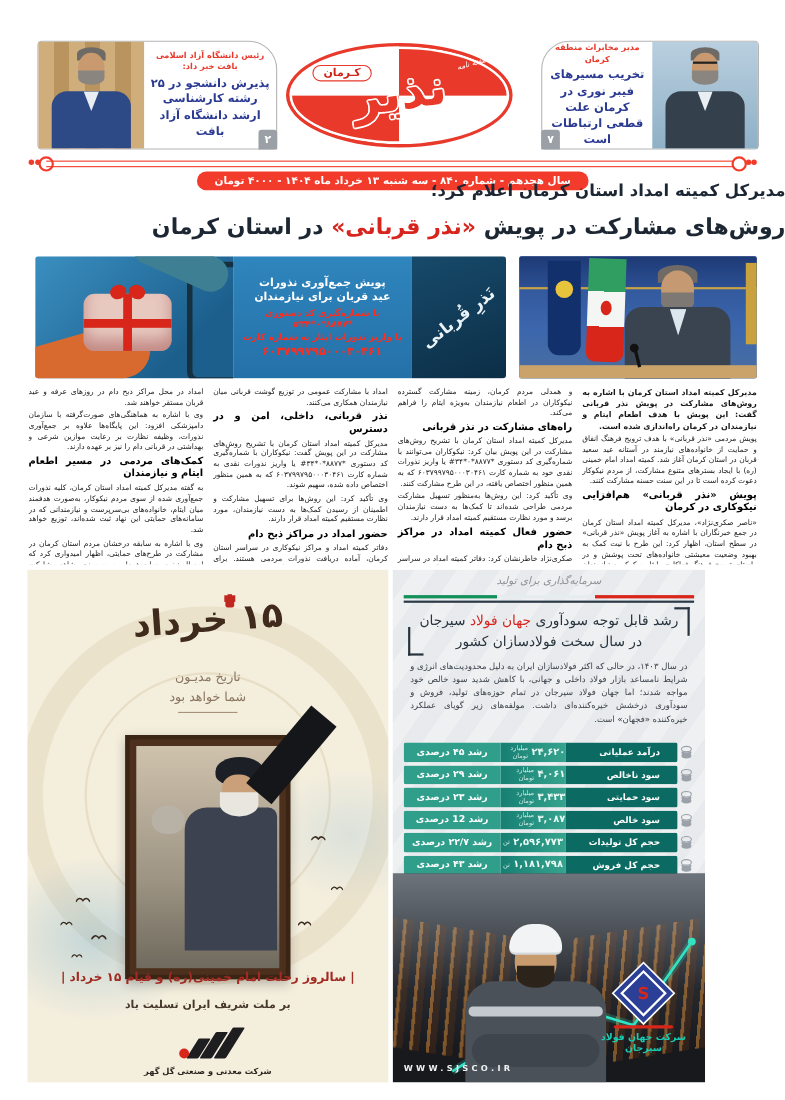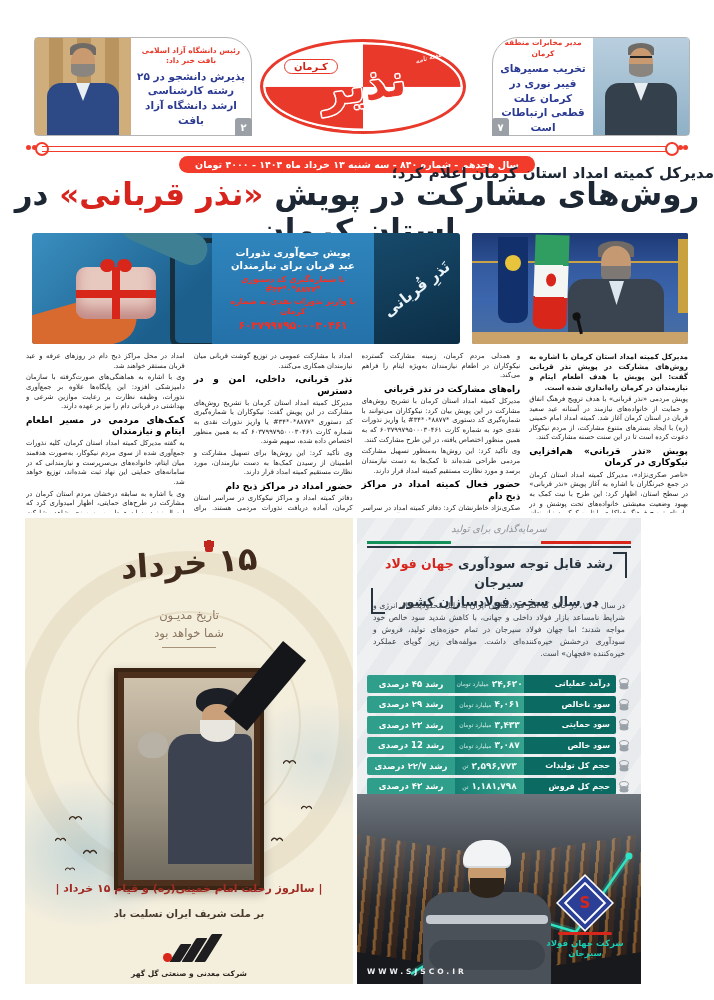--- a/index.html
+++ b/index.html
@@ -47,21 +47,21 @@
   .dl-line{position:absolute;left:16px;right:16px;top:8px;height:4px;border-top:1.4px solid #f23b2a;border-bottom:1.4px solid #f23b2a;}
   .dl-cap{position:absolute;top:4px;width:10px;height:10px;border:2.4px solid #f23b2a;border-radius:50%;background:#fff;}
   .dl-cap.l{left:9px;} .dl-cap.r{right:9px;}
   .dl-dot{position:absolute;top:7px;width:5px;height:5px;background:#f23b2a;border-radius:50%;}
   .dl-dot.l1{left:0;} .dl-dot.l2{left:5.5px;} .dl-dot.r1{right:0;} .dl-dot.r2{right:5.5px;}
   .datepill{position:absolute;left:50%;top:18px;transform:translateX(-50%);background:#f23b2a;color:#fff;
             font-size:9.5px;font-weight:bold;padding:3px 16px;border-radius:11px;white-space:nowrap;direction:rtl;}
 
   
   .lead-kicker{position:absolute;top:164px;left:0;width:100%;text-align:right;font-size:15px;font-weight:bold;color:#1c2733;}
-  .lead-headline{position:absolute;top:176px;left:0;width:100%;text-align:center;font-size:31px;font-weight:bold;color:#1c2733;margin:0;}
+  .lead-headline{position:absolute;top:194px;left:0;width:100%;text-align:right;font-size:20px;font-weight:bold;color:#1c2733;margin:0;}
   .red{color:#d7241d;}
 
   
   .campaign{position:absolute;left:32px;top:233px;width:428px;height:111px;display:flex;direction:ltr;overflow:hidden;border-radius:3px;}
   .hands{width:180px;position:relative;background:linear-gradient(135deg,#3a8fc0,#1c5f8d 75%);overflow:hidden;flex:none;}
   .phone{position:absolute;right:-24px;top:5px;width:56px;height:100px;border:5px solid #17303f;border-radius:10px;}
   .arm-o{position:absolute;left:-20px;bottom:-10px;width:126px;height:50px;background:#d96a2f;border-radius:26px;transform:rotate(-16deg);}
   .arm-t{position:absolute;right:2px;top:-12px;width:92px;height:32px;background:#3e7f93;border-radius:18px;transform:rotate(24deg);}
   .gift{position:absolute;left:44px;top:34px;width:80px;height:52px;background:#e7c9c0;border-radius:10px;
         box-shadow:inset 0 -10px 14px rgba(150,60,60,.45);}
@@ -139,32 +139,32 @@
   .gg-dot{position:absolute;left:4px;bottom:2px;width:9px;height:9px;background:#d8261a;border-radius:50%;}
   .gg-name{font-size:7.5px;color:#2b2620;font-weight:bold;margin-top:1px;}
 
   
   .steel{position:absolute;left:357px;top:518px;width:284px;height:466px;background:#eef0f2;overflow:hidden;}
   .steel:before{content:"";position:absolute;inset:0;background:repeating-linear-gradient(125deg,rgba(130,140,150,.06) 0 16px,transparent 16px 32px);}
   .s-slogan{position:absolute;top:5px;left:0;width:100%;text-align:center;color:#8d9297;font-size:9.5px;font-style:italic;}
   .s-rule{position:absolute;top:23px;left:10px;right:10px;height:3px;
           background:linear-gradient(90deg,#13915a 0 32%,#e7ecef 32% 66%,#d8261a 66% 100%);}
   .s-rule2{position:absolute;top:28px;left:10px;right:10px;height:2px;background:#2a3a47;}
-  .s-head{position:absolute;top:37px;left:22px;right:22px;text-align:center;font-weight:bold;color:#27333e;
+  .s-head{position:absolute;top:37px;left:22px;right:22px;text-align:center;font-weight:normal;color:#27333e;
           font-size:12.5px;line-height:1.5;}
   .s-head:before{content:"";position:absolute;right:-8px;top:-3px;width:12px;height:24px;border-right:2px solid #27333e;border-top:2px solid #27333e;}
   .s-head:after{content:"";position:absolute;left:-8px;bottom:-3px;width:12px;height:24px;border-left:2px solid #27333e;border-bottom:2px solid #27333e;}
   .s-body{position:absolute;top:82px;left:16px;right:16px;text-align:justify;color:#3c434b;font-size:7.7px;line-height:1.55;}
   .stats{position:absolute;top:157px;left:10px;right:10px;}
   .srow{display:flex;align-items:stretch;height:17.5px;margin-bottom:3px;}
   .sicon{width:15px;flex:none;position:relative;}
   .sicon:before{content:"";position:absolute;right:2px;top:3px;width:8px;height:4px;border:1px solid #9aa1a8;border-radius:50%;
                 box-shadow:0 3px 0 -.5px #9aa1a8,0 6px 0 -.5px #9aa1a8;}
   .sbar{flex:1;display:flex;border-radius:2px;overflow:hidden;}
-  .slabel{width:86px;background:#0b6b62;color:#fff;font-weight:bold;font-size:8px;display:flex;align-items:center;padding-right:6px;}
+  .slabel{width:86px;background:#0b6b62;color:#fff;font-weight:bold;font-size:8px;display:flex;align-items:center;padding-right:16px;}
   .sval{flex:1;background:linear-gradient(270deg,#36a38e,#167f73);color:#eafaf5;display:flex;align-items:center;
         justify-content:center;gap:3px;}
   .sval b{font-size:9px;} .sval i{font-style:normal;font-size:6px;opacity:.85;}
   .sgrowth{width:88px;background:#2f9f8b;color:#fff;font-weight:bold;font-size:8.5px;display:flex;align-items:center;justify-content:center;}
   .s-photo{position:absolute;left:0;bottom:0;width:100%;height:190px;overflow:hidden;direction:ltr;
            background:linear-gradient(180deg,#41464d,#17191d 85%);}
   .billets{position:absolute;bottom:12%;height:62%;opacity:.75;filter:blur(.3px);
            background:repeating-linear-gradient(95deg,rgba(255,150,50,0) 0 6px,rgba(255,160,60,.6) 6px 9px,rgba(120,60,20,.35) 9px 15px);}
   .billets.bl{left:-4%;width:48%;transform:skewY(9deg);}
   .billets.br{right:-4%;width:48%;transform:skewY(-9deg);}
@@ -251,21 +251,21 @@
       <div class="gift">
         <div class="rib-h"></div>
         <div class="rib-v"></div>
         <div class="bow"></div>
       </div>
     </div>
     <div class="camp-text">
       <div class="ct-line">پویش جمع‌آوری نذورات</div>
       <div class="ct-line">عید قربان برای نیازمندان</div>
       <div class="ct-red">با شماره‌گیری کد دستوری *۸۸۷۷*۰*۳۴#</div>
-      <div class="ct-red">یا واریز نذورات نقدی به شماره کرمان</div>
+      <div class="ct-red">یا واریز نذورات ایثار به شماره کارت</div>
       <div class="ct-card">۶۰۳۷۹۹۷۹۵۰۰۰۳۰۴۶۱</div>
     </div>
     <div class="calli">
       <div class="calli-text">نَذرِ قُربانی</div>
     </div>
   </div>
 
   <div class="official">
     <div class="op-banner"></div>
     <div class="op-frame"></div>

